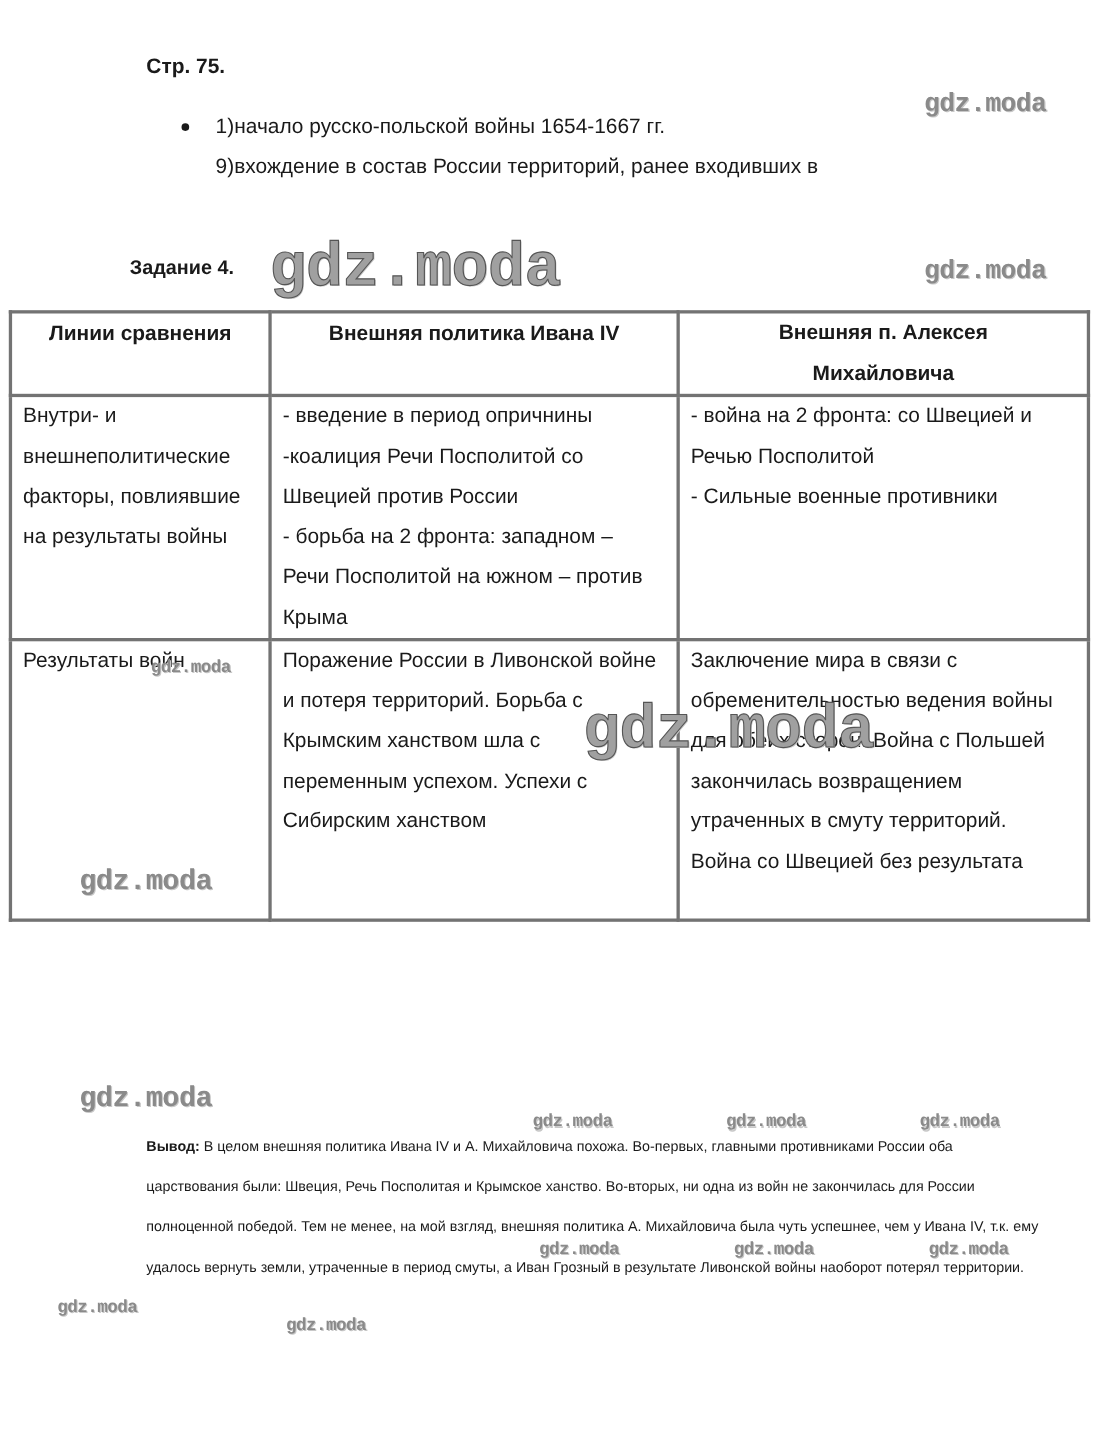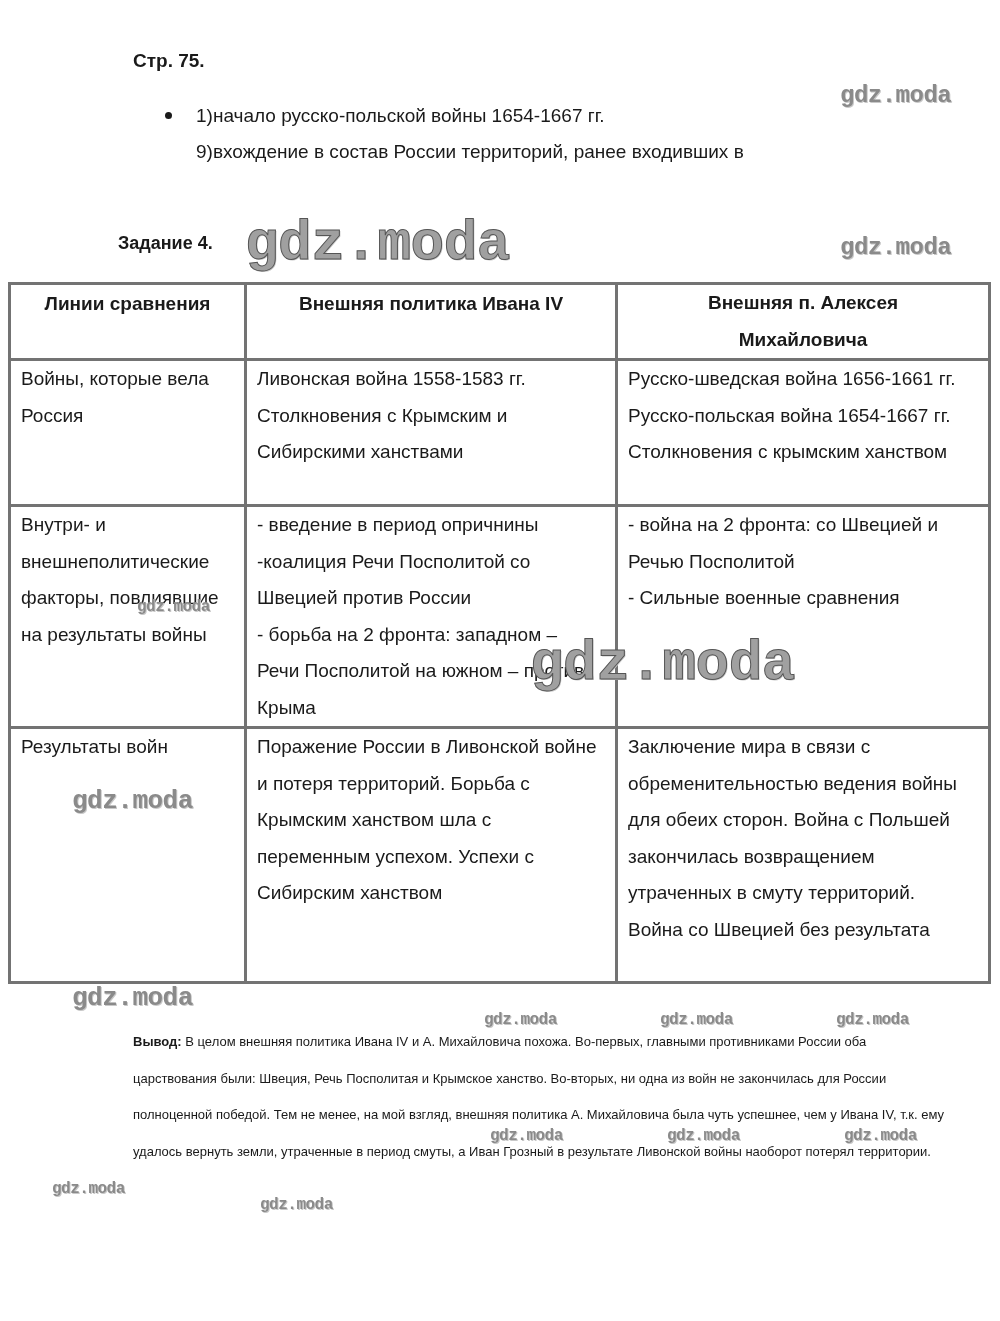--- a/index.html
+++ b/index.html
@@ -69,35 +69,30 @@
       <col class="c1">
       <col class="c2">
       <col class="c3">
     </colgroup>
   <tbody>
       <tr style="height:73px">
     <th>Линии сравнения</th>
     <th>Внешняя политика Ивана IV</th>
     <th style="padding:0 60px">Внешняя п. Алексея Михайловича</th>
   </tr>
-  <tr style="height:146px">
-    <td style="padding-right:14px">Войны, которые вела Россия</td>
-    <td style="padding-right:60px">Ливонская война 1558-1583 гг. Столкновения с Крымским и Сибирскими ханствами</td>
-    <td>Русско-шведская война 1656-1661 гг. Русско-польская война 1654-1667 гг. Столкновения с крымским ханством</td>
-  </tr>
   <tr style="height:219px">
     <td style="padding-right:12px">Внутри- и внешнеполитические факторы, повлиявшие на результаты войны</td>
     <td>
       <div>- введение в период опричнины</div>
       <div style="padding-right:30px">-коалиция Речи Посполитой со Швецией против России</div>
       <div style="padding-right:18px">- борьба на 2 фронта: западном – Речи Посполитой на южном – против Крыма</div>
     </td>
     <td>
       <div>- война на 2 фронта: со Швецией и Речью Посполитой</div>
-      <div>- Сильные военные сравнения</div>
+      <div>- Сильные военные противники</div>
     </td>
   </tr>
   <tr style="height:255px">
     <td>Результаты войн</td>
     <td>Поражение России в Ливонской войне и потеря территорий. Борьба с Крымским ханством шла с переменным успехом. Успехи с Сибирским ханством</td>
     <td style="padding-right:24px">Заключение мира в связи с обременительностью ведения войны для обеих сторон. Война с Польшей закончилась возвращением утраченных в смуту территорий. Война со Швецией без результата</td>
   </tr>
 </tbody>
   </table>
 

